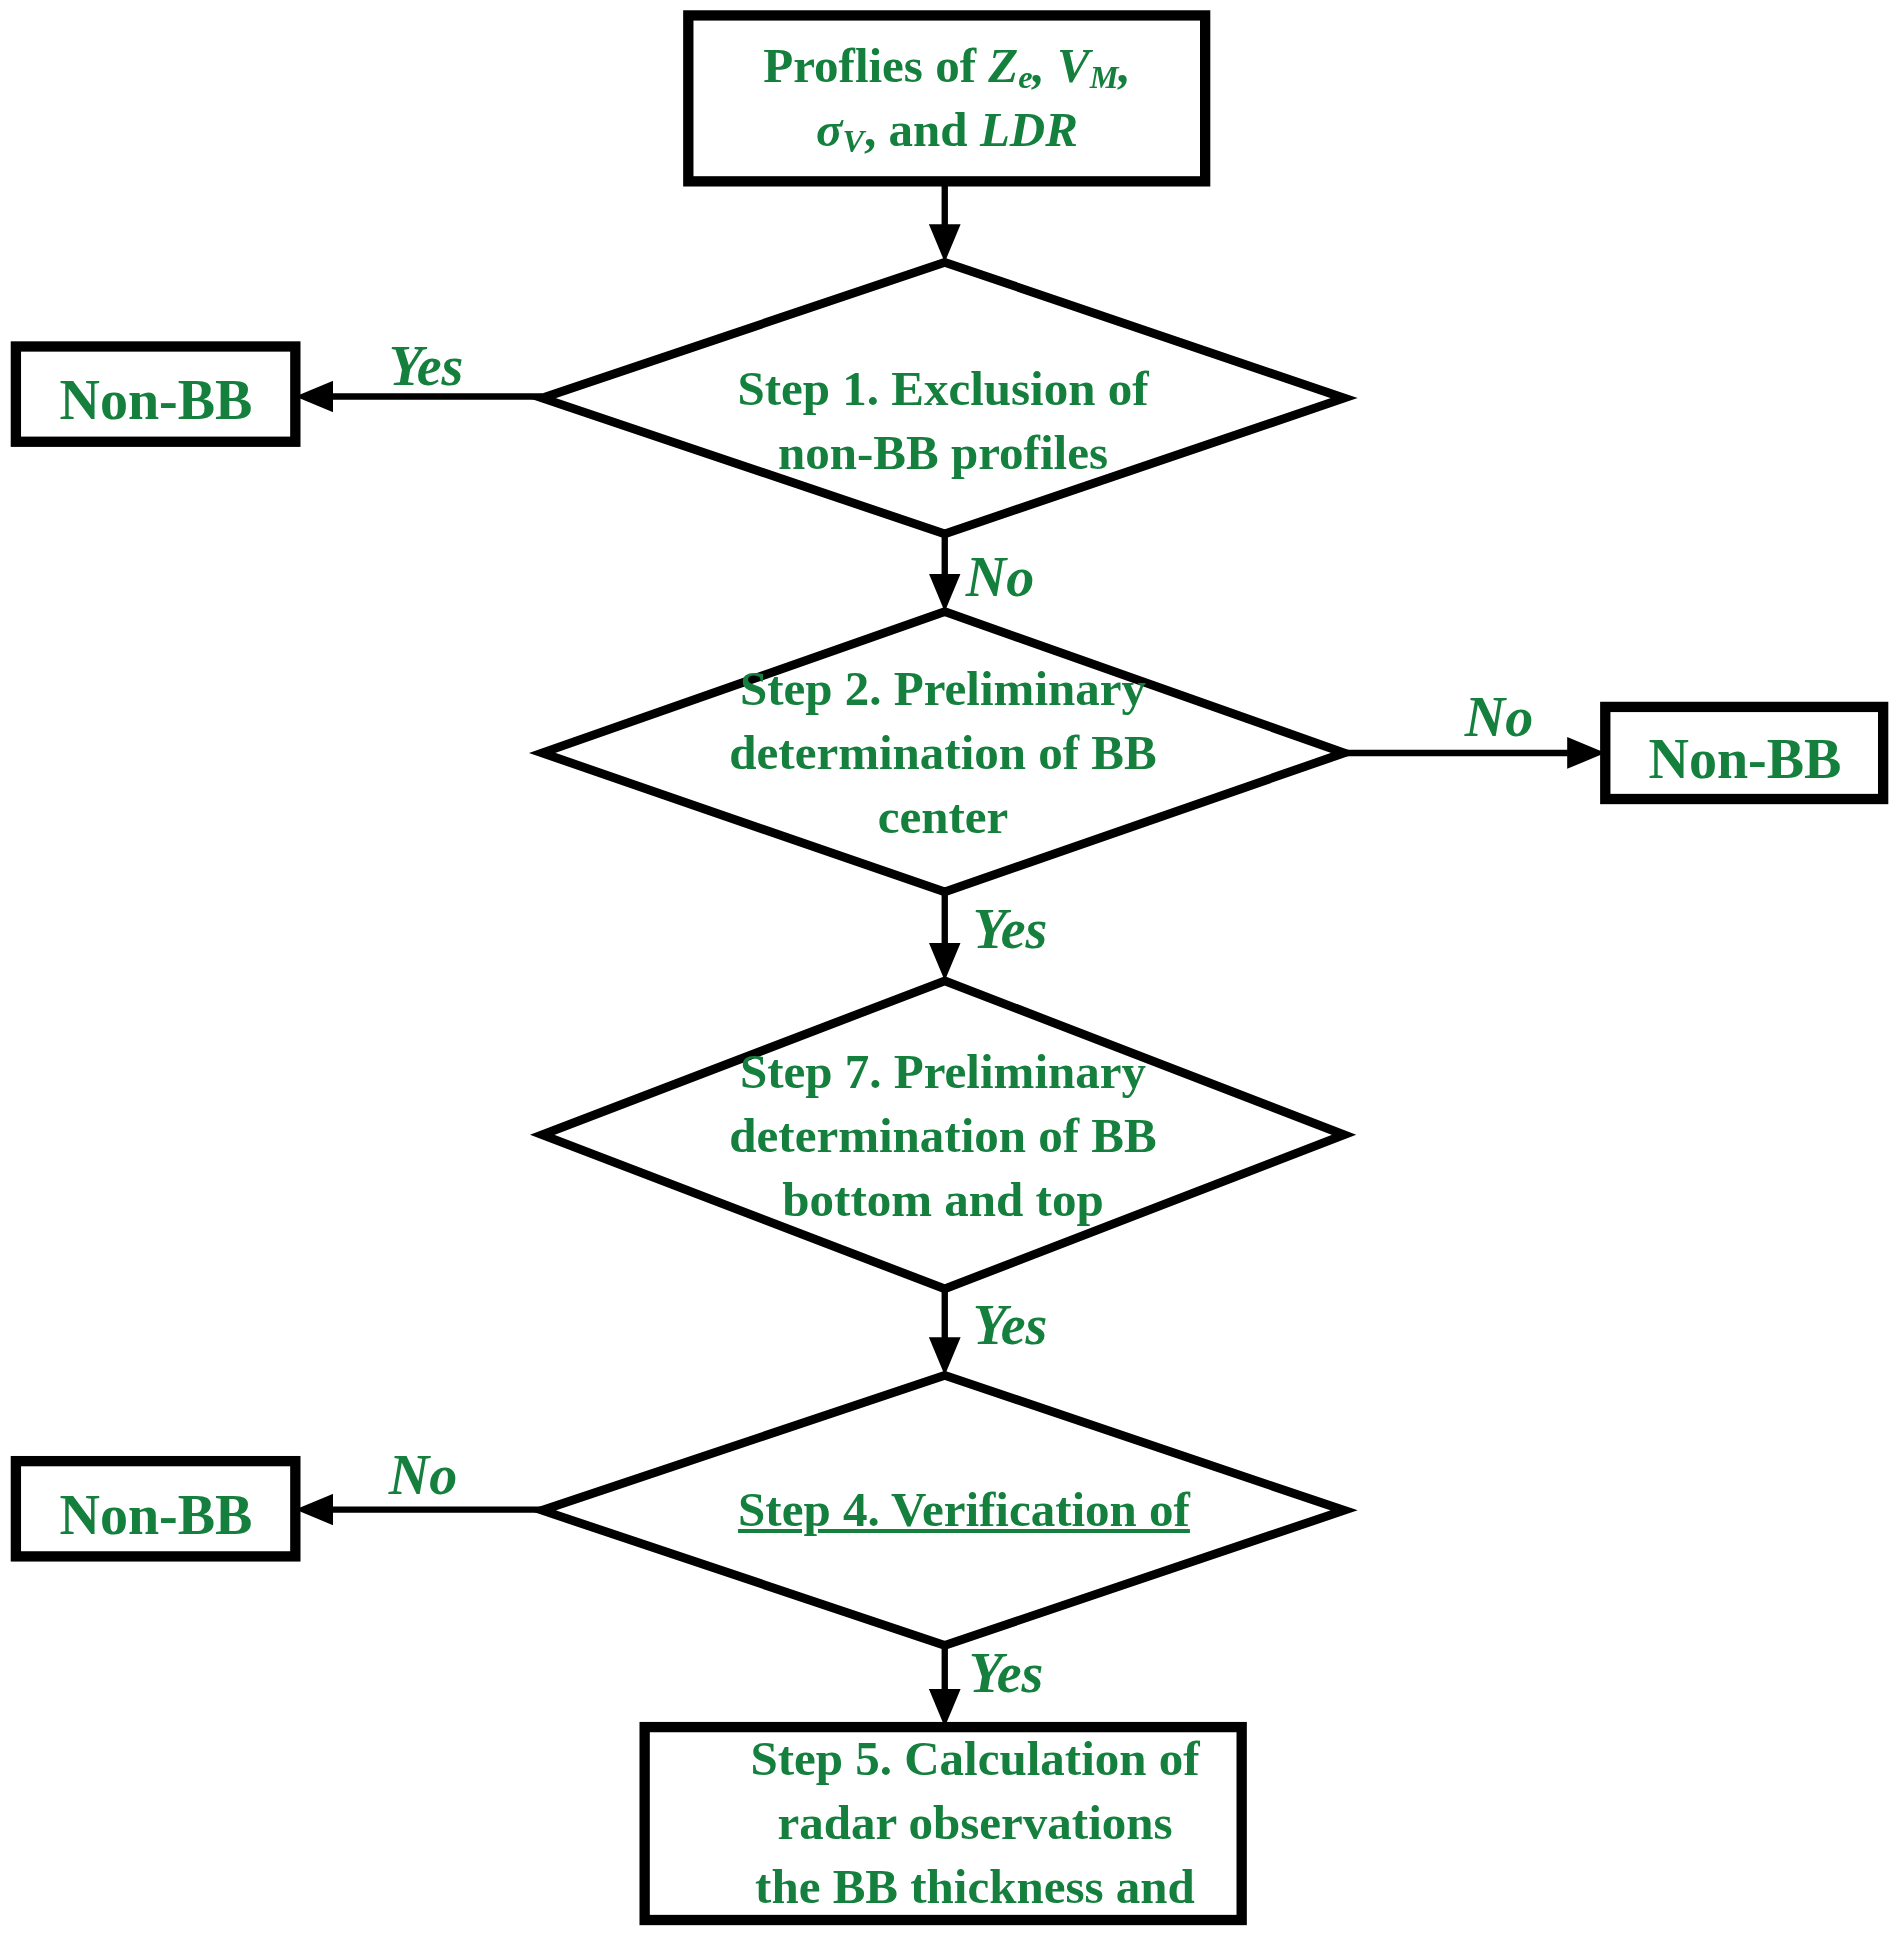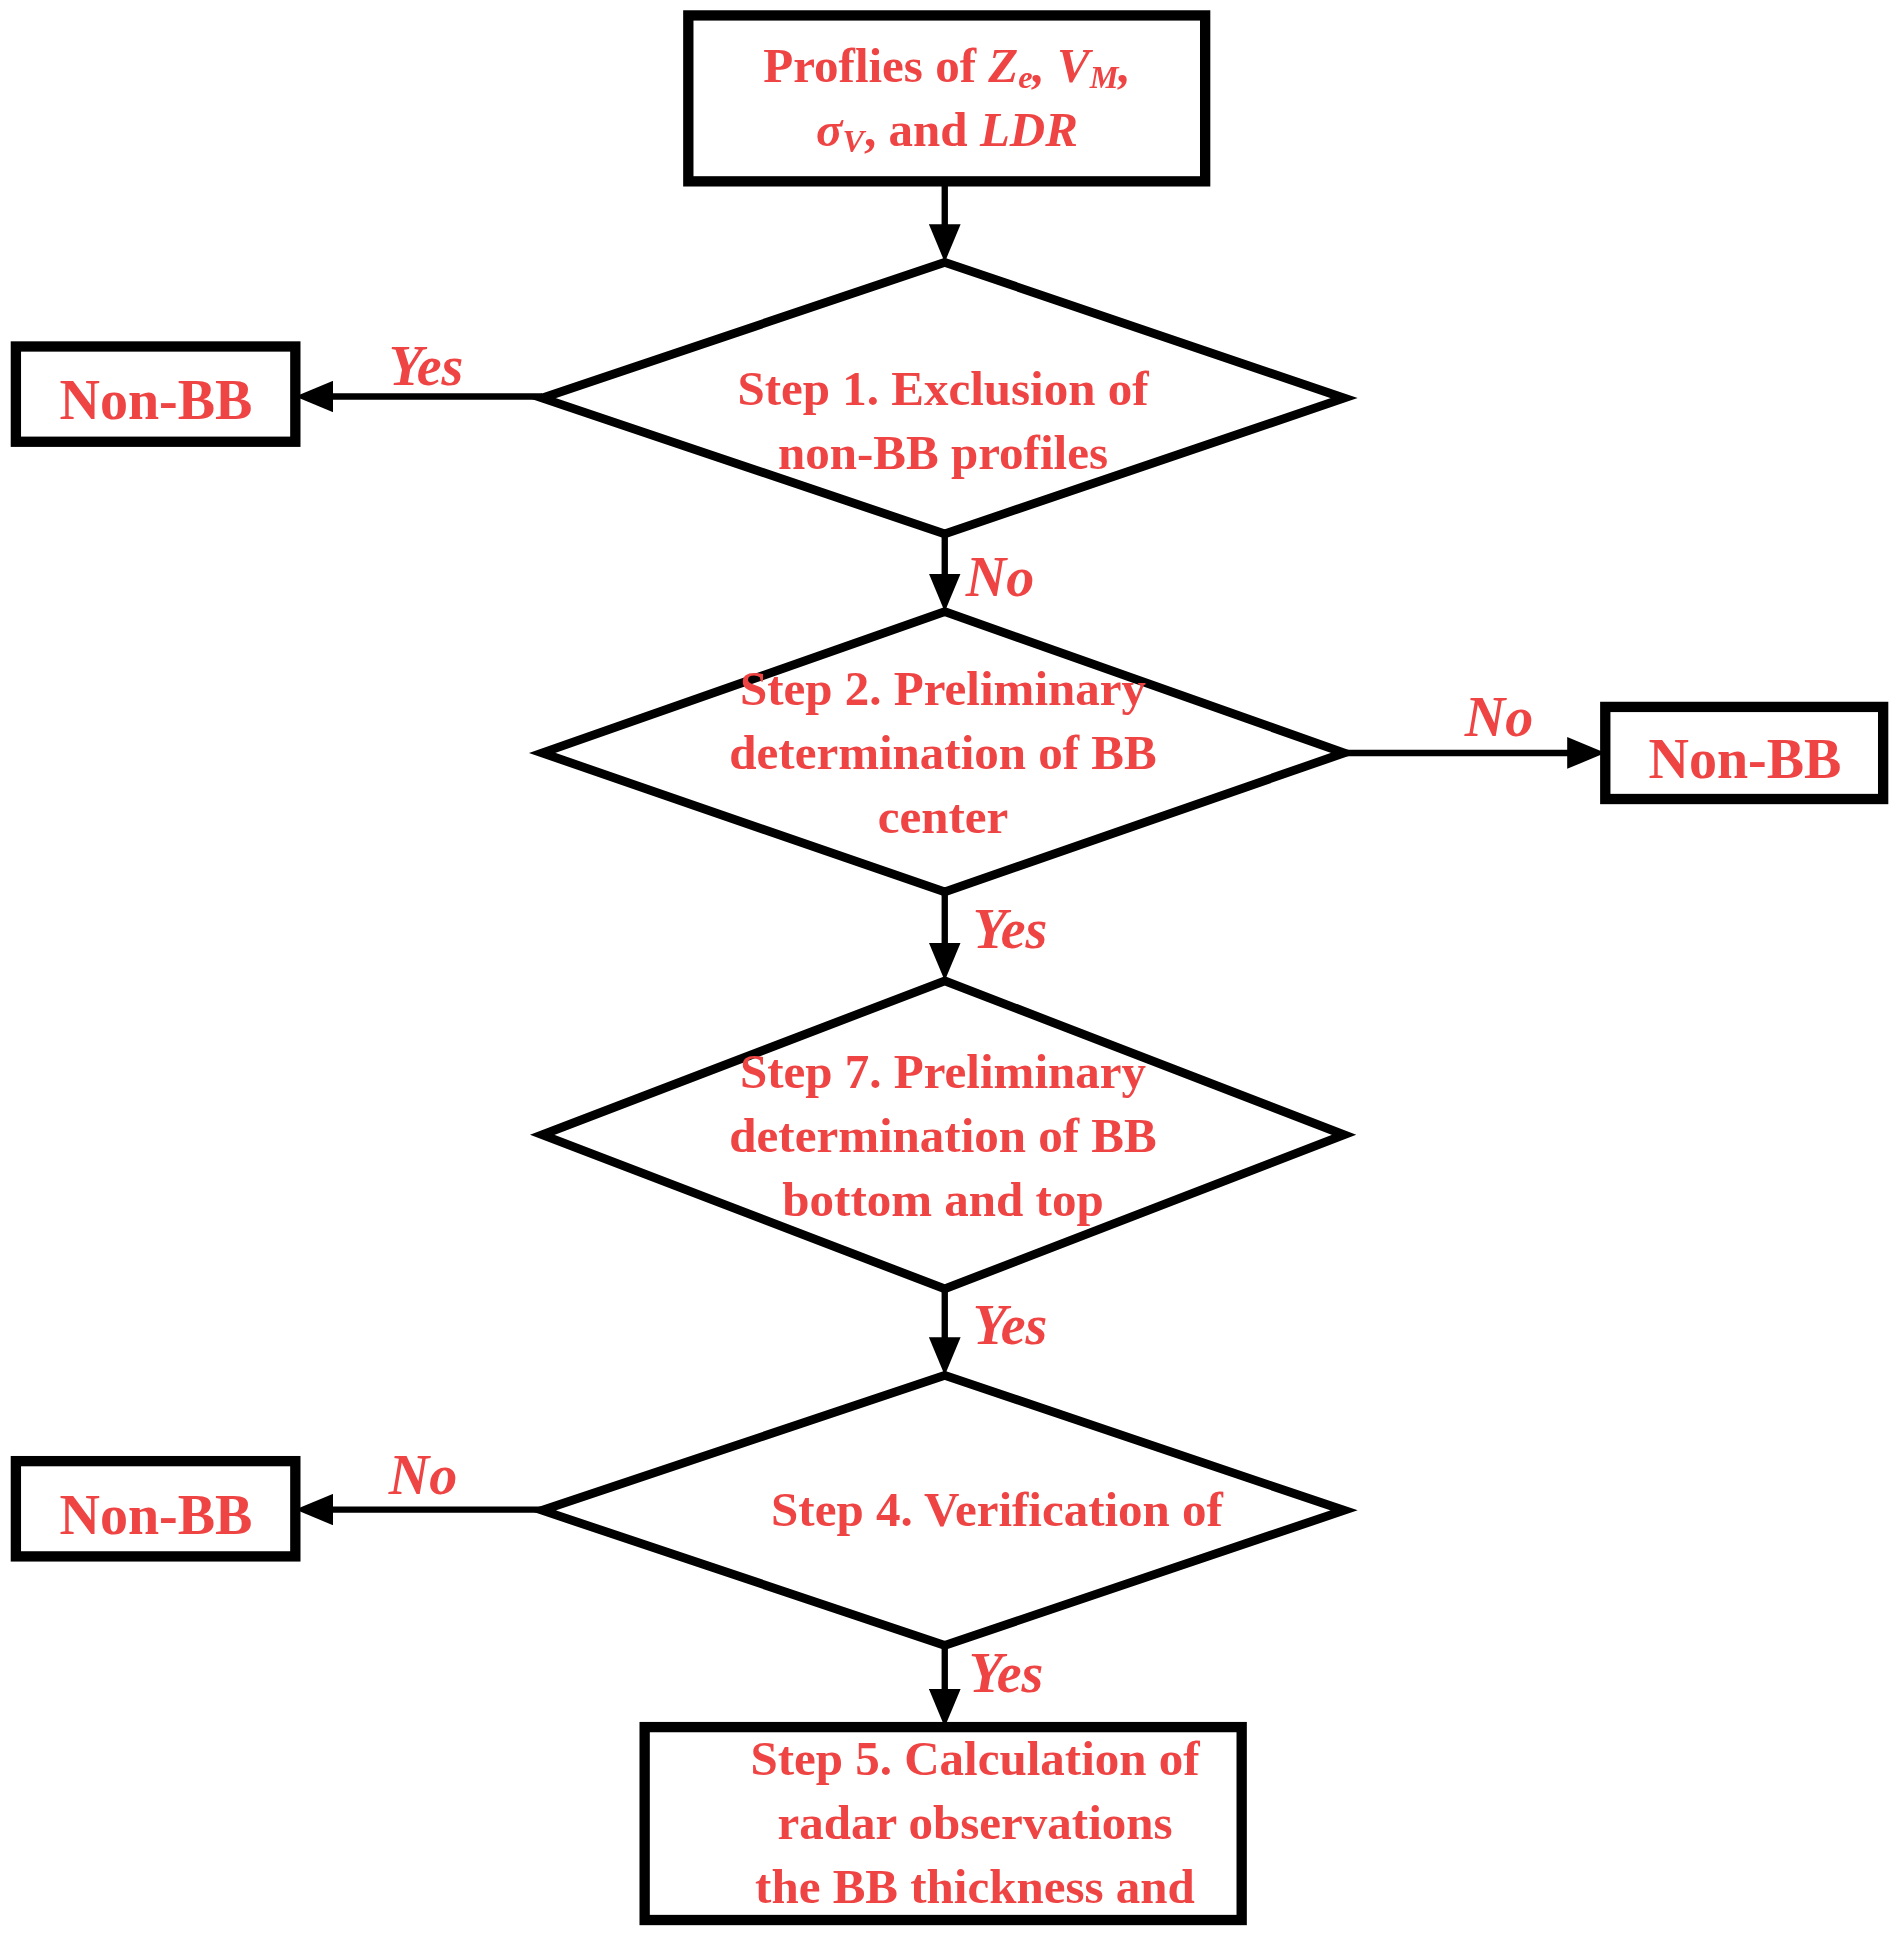--- a/index.html
+++ b/index.html
@@ -3,21 +3,21 @@
 <meta charset="utf-8">
 <style>
   html, body { margin: 0; padding: 0; background: #ffffff; }
   .canvas {
     position: relative;
     width: 1903px;
     height: 1941px;
     background: #ffffff;
     font-family: "Liberation Serif", "DejaVu Serif", serif;
     font-weight: bold;
-    color: #ef4444;
+    color: #15803d;
     overflow: hidden;
   }
   .shapes { position: absolute; left: 0; top: 0; }
   .box     { fill: #ffffff; stroke: #000000; stroke-width: 13; }
   .diamond { fill: #ffffff; stroke: #000000; stroke-width: 11; }
   .arrow   { stroke: #000000; stroke-width: 8; fill: none; marker-end: url(#ah); }
   .label {
     position: absolute;
     transform: translate(-50%, -50%);
     text-align: center;
@@ -83,21 +83,21 @@
     <div class="tline">determination of BB</div>
     <div class="tline">center</div>
   </div>
 
   <div class="label" style="left:943px; top:1136px;">
     <div class="tline">Step 7. Preliminary</div>
     <div class="tline">determination of BB</div>
     <div class="tline">bottom and top</div>
   </div>
 
-  <div class="label" style="left:997px; top:1510px;">
+  <div class="label" style="left:964px; top:1510px;text-decoration:underline;">
     <div class="tline">Step 4. Verification of</div>
   </div>
 
   <div class="label" style="left:975px; top:1823px;">
     <div class="tline">Step 5. Calculation of</div>
     <div class="tline">radar observations</div>
     <div class="tline">the BB thickness and</div>
   </div>
 
   <div class="label terminal-label" style="left:156px; top:392px;">Non-BB</div>

